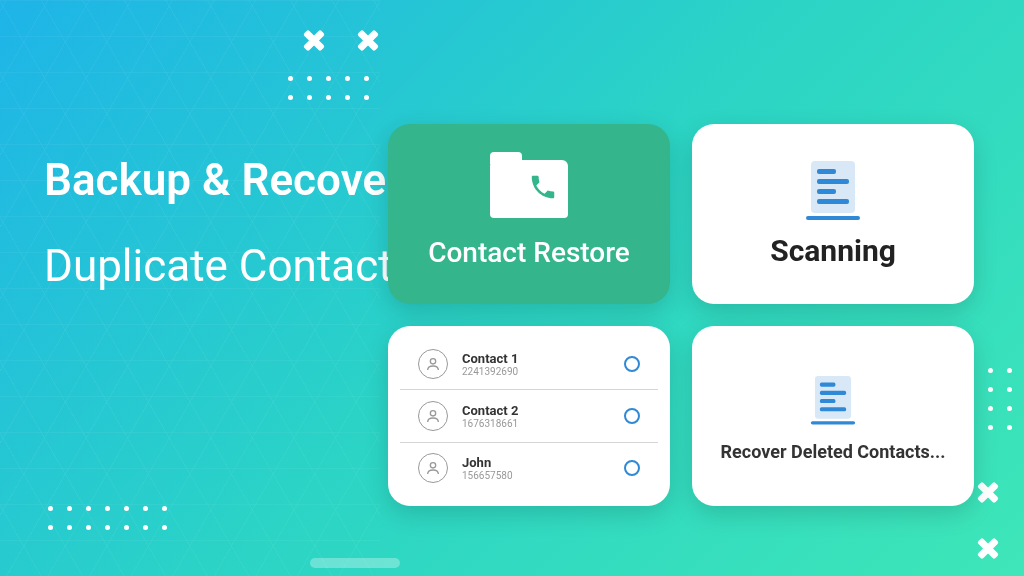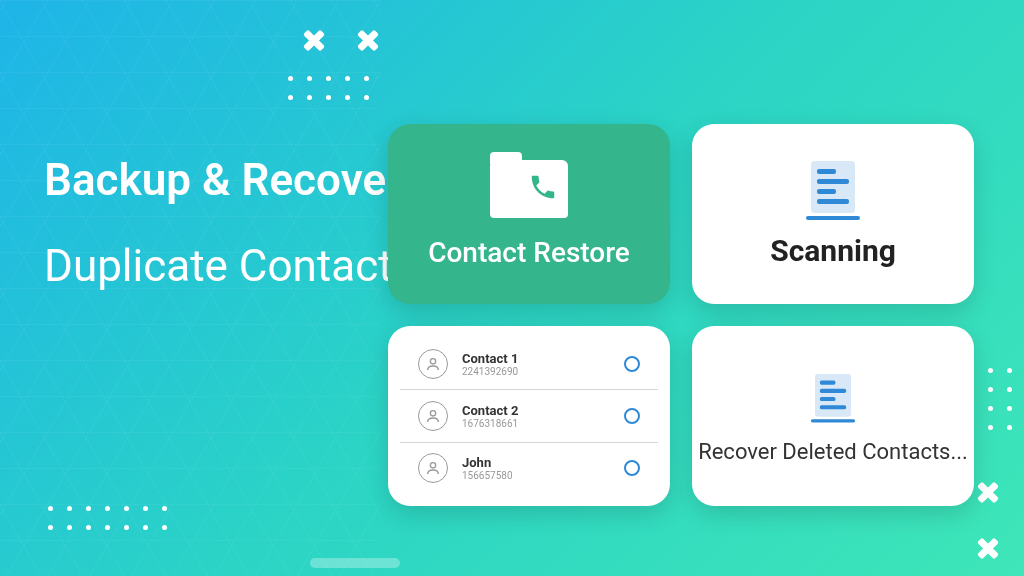--- a/index.html
+++ b/index.html
@@ -228,22 +228,22 @@
     
     .card-recover {
       background: white;
       color: #333;
     }
     .card-recover .doc-icon {
       transform: scale(0.82);
       margin-bottom: 14px;
     }
     .card-recover-label {
-      font-size: 22px;
-      font-weight: 400;
+      font-size: 18px;
+      font-weight: 700;
     }
     
     
     .bottom-line {
       position: absolute;
       bottom: 8px;
       left: 310px;
       width: 90px;
       height: 10px;
       background: rgba(255,255,255,0.3);

